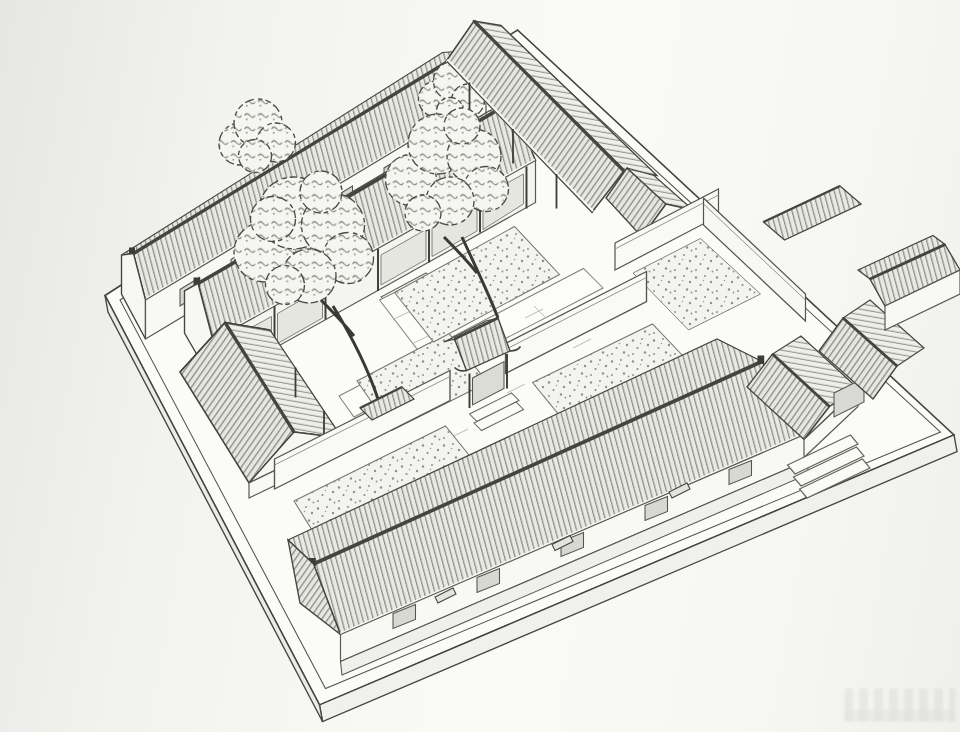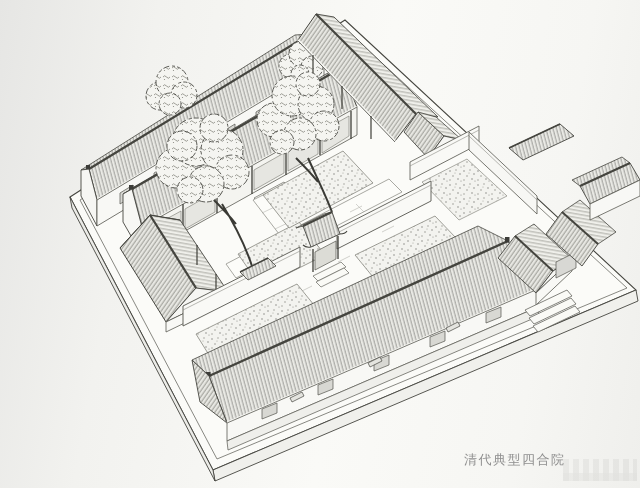--- a/index.html
+++ b/index.html
@@ -295,15 +295,14 @@
     <line x1="580" y1="186" x2="630" y2="163" class="ln" stroke-width="2"></line>
     <polygon points="590,204 640,180 640,196 590,220" fill="#f8f8f5" stroke="#5a5a53" stroke-width="0.8"></polygon>
     <g fill="#fafaf6" stroke="#66665f" stroke-width="0.8">
       <polygon points="525,310 567,290 572,296 530,316"></polygon>
       <polygon points="529,318 571,298 576,304 534,324"></polygon>
       <polygon points="533,326 575,306 580,312 538,332"></polygon>
     </g>
   </g>
 </svg>
 
-<div class="caption">清代典型四合院</div>
 <div class="watermark"></div>
 </div>
 
 </body></html>

